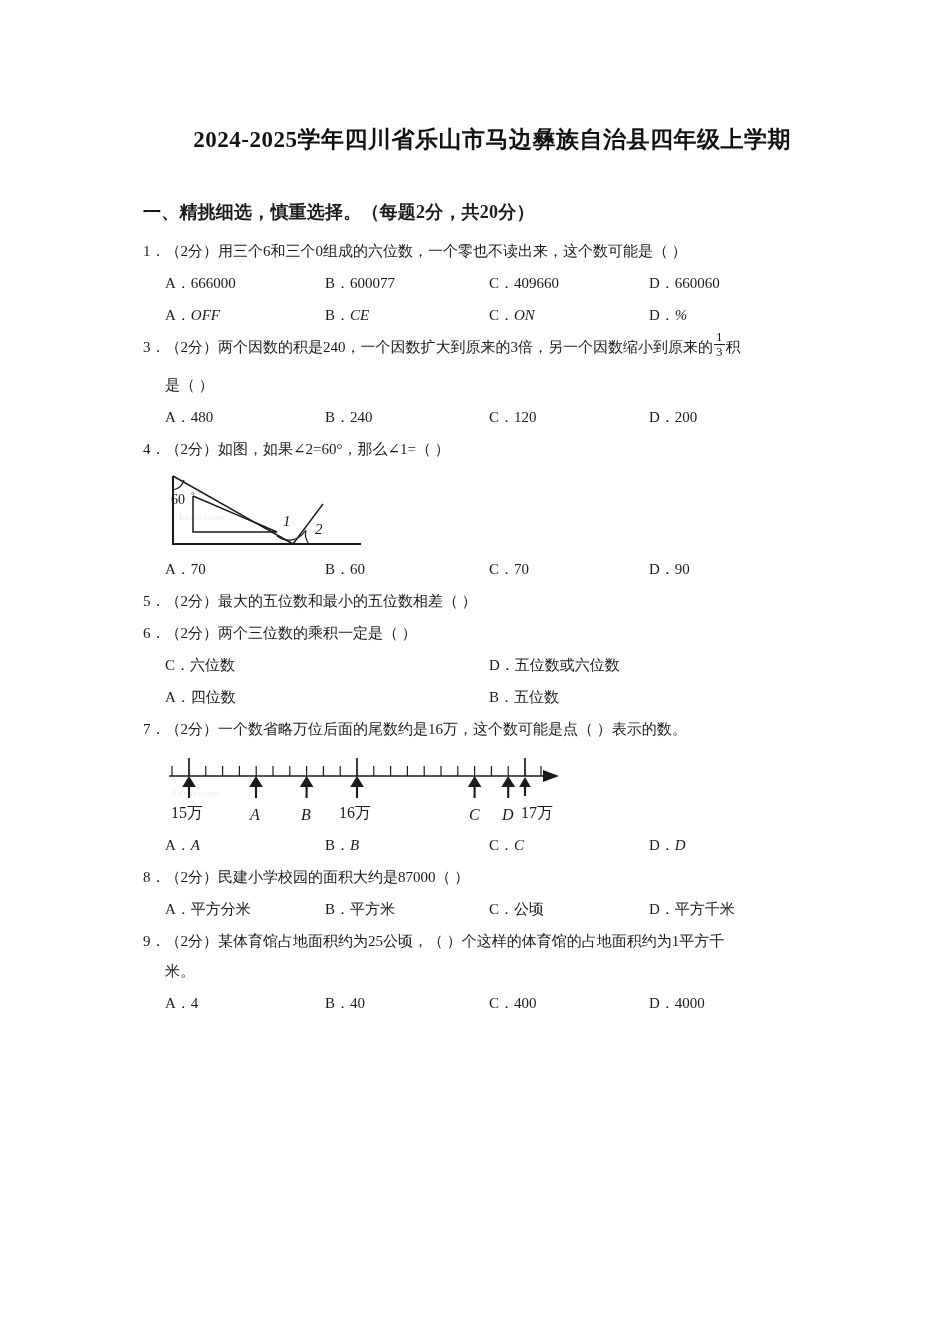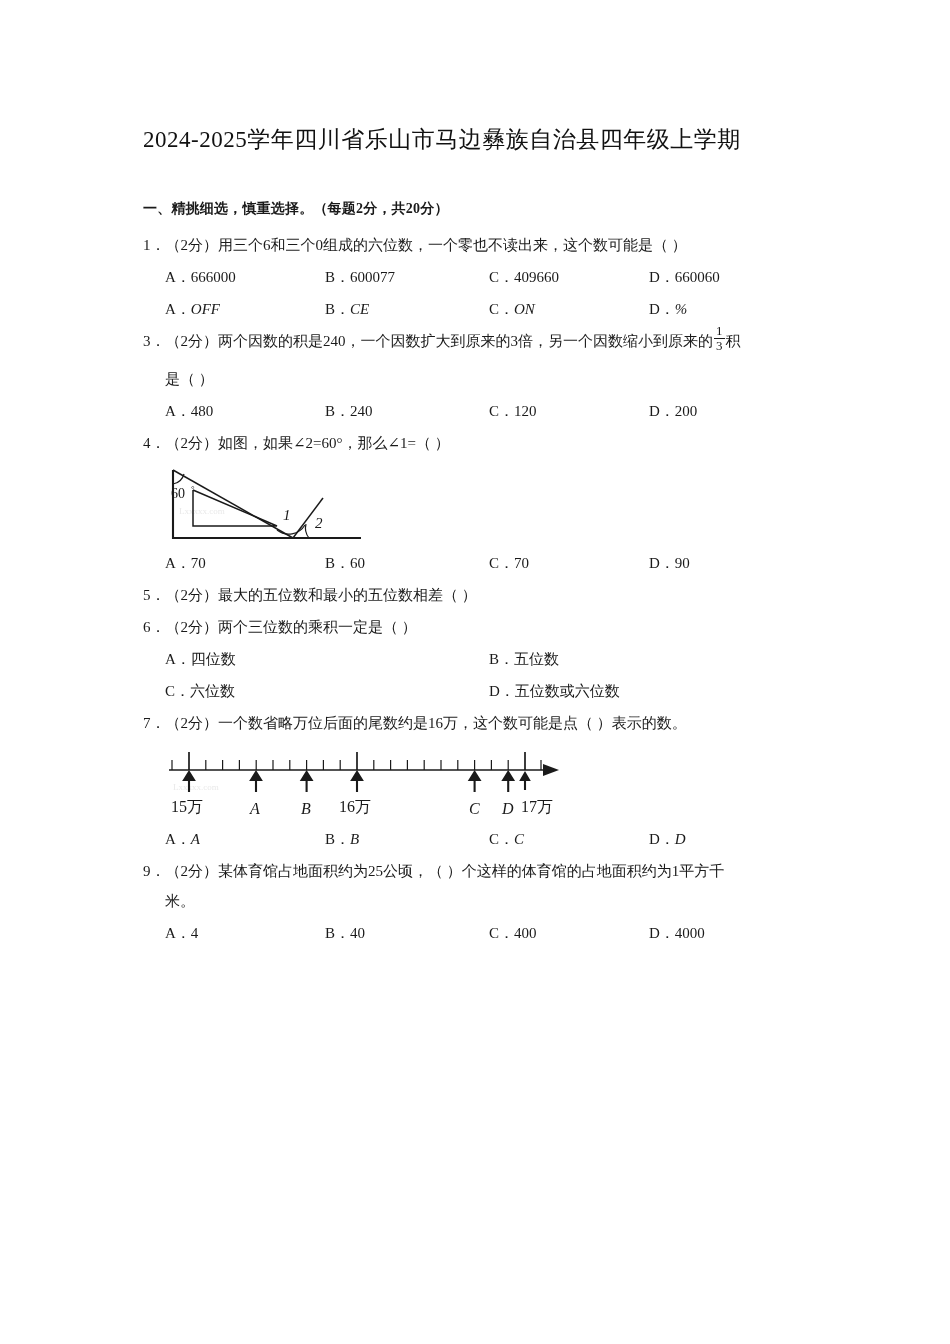--- a/index.html
+++ b/index.html
@@ -23,34 +23,34 @@
   }
   .content {
     position: absolute;
     left: 143px;
     top: 118px;
     width: 648px;
   }
 
   
   .doc-title {
-    text-align: left;
-    font-weight: normal;
+    text-align: right;
+    font-weight: bold;
     font-size: 23px;
     line-height: 44px;
     letter-spacing: 0.5px;
     color: #111;
   }
   .doc-title .line1 { display: block; margin-bottom: 26px; }
   .doc-title .line2 { display: block; }
 
   
   .section-head {
     font-weight: bold;
-    font-size: 14px;
+    font-size: 18px;
     margin-top: 38px;
     margin-bottom: 12px;
     letter-spacing: 0.2px;
   }
 
   
   .q {
     margin-bottom: 2px;
   }
   .q-stem {
@@ -194,26 +194,26 @@
       </div>
     </div>
 
     <div class="q">
       <div class="q-stem"><span>5．</span><span>（2分）</span><span>最大的五位数和最小的五位数相差（        ）</span></div>
     </div>
 
     <div class="q">
       <div class="q-stem"><span>6．</span><span>（2分）</span><span>两个三位数的乘积一定是（        ）</span></div>
       <div class="opts two-col">
+        <span class="opt a">C．六位数</span>
+        <span class="opt b2">D．五位数或六位数</span>
+      </div>
+      <div class="opts two-col">
         <span class="opt a">A．四位数</span>
         <span class="opt b2">B．五位数</span>
-      </div>
-      <div class="opts two-col">
-        <span class="opt a">C．六位数</span>
-        <span class="opt b2">D．五位数或六位数</span>
       </div>
     </div>
 
     <div class="q">
       <div class="q-stem"><span>7．</span><span>（2分）</span><span>一个数省略万位后面的尾数约是16万，这个数可能是点（        ）表示的数。</span></div>
 
       <div class="fig-numline">
         <svg width="400" height="78" viewBox="0 0 400 78">
           <text class="wm" x="8" y="46">Lxxxxx.com</text>
 
@@ -273,20 +273,29 @@
       </div>
 
       <div class="opts">
         <span class="opt a"><span>A．</span><span class="ital">A</span></span>
         <span class="opt b"><span>B．</span><span class="ital">B</span></span>
         <span class="opt c"><span>C．</span><span class="ital">C</span></span>
         <span class="opt d"><span>D．</span><span class="ital">D</span></span>
       </div>
     </div>
 
+    <div class="q">
+      <div class="q-stem"><span>8．</span><span>（2分）</span><span>民建小学校园的面积大约是87000（        ）</span></div>
+      <div class="opts">
+        <span class="opt a">A．平方分米</span>
+        <span class="opt b">B．平方米</span>
+        <span class="opt c">C．公顷</span>
+        <span class="opt d">D．平方千米</span>
+      </div>
+    </div>
 
     <div class="q">
       <div class="q-stem"><span>9．</span><span>（2分）</span><span>某体育馆占地面积约为25公顷，（        ）个这样的体育馆的占地面积约为1平方千</span></div>
       <div class="q-stem-indent">米。</div>
       <div class="opts">
         <span class="opt a">A．4</span>
         <span class="opt b">B．40</span>
         <span class="opt c">C．400</span>
         <span class="opt d">D．4000</span>
       </div>

